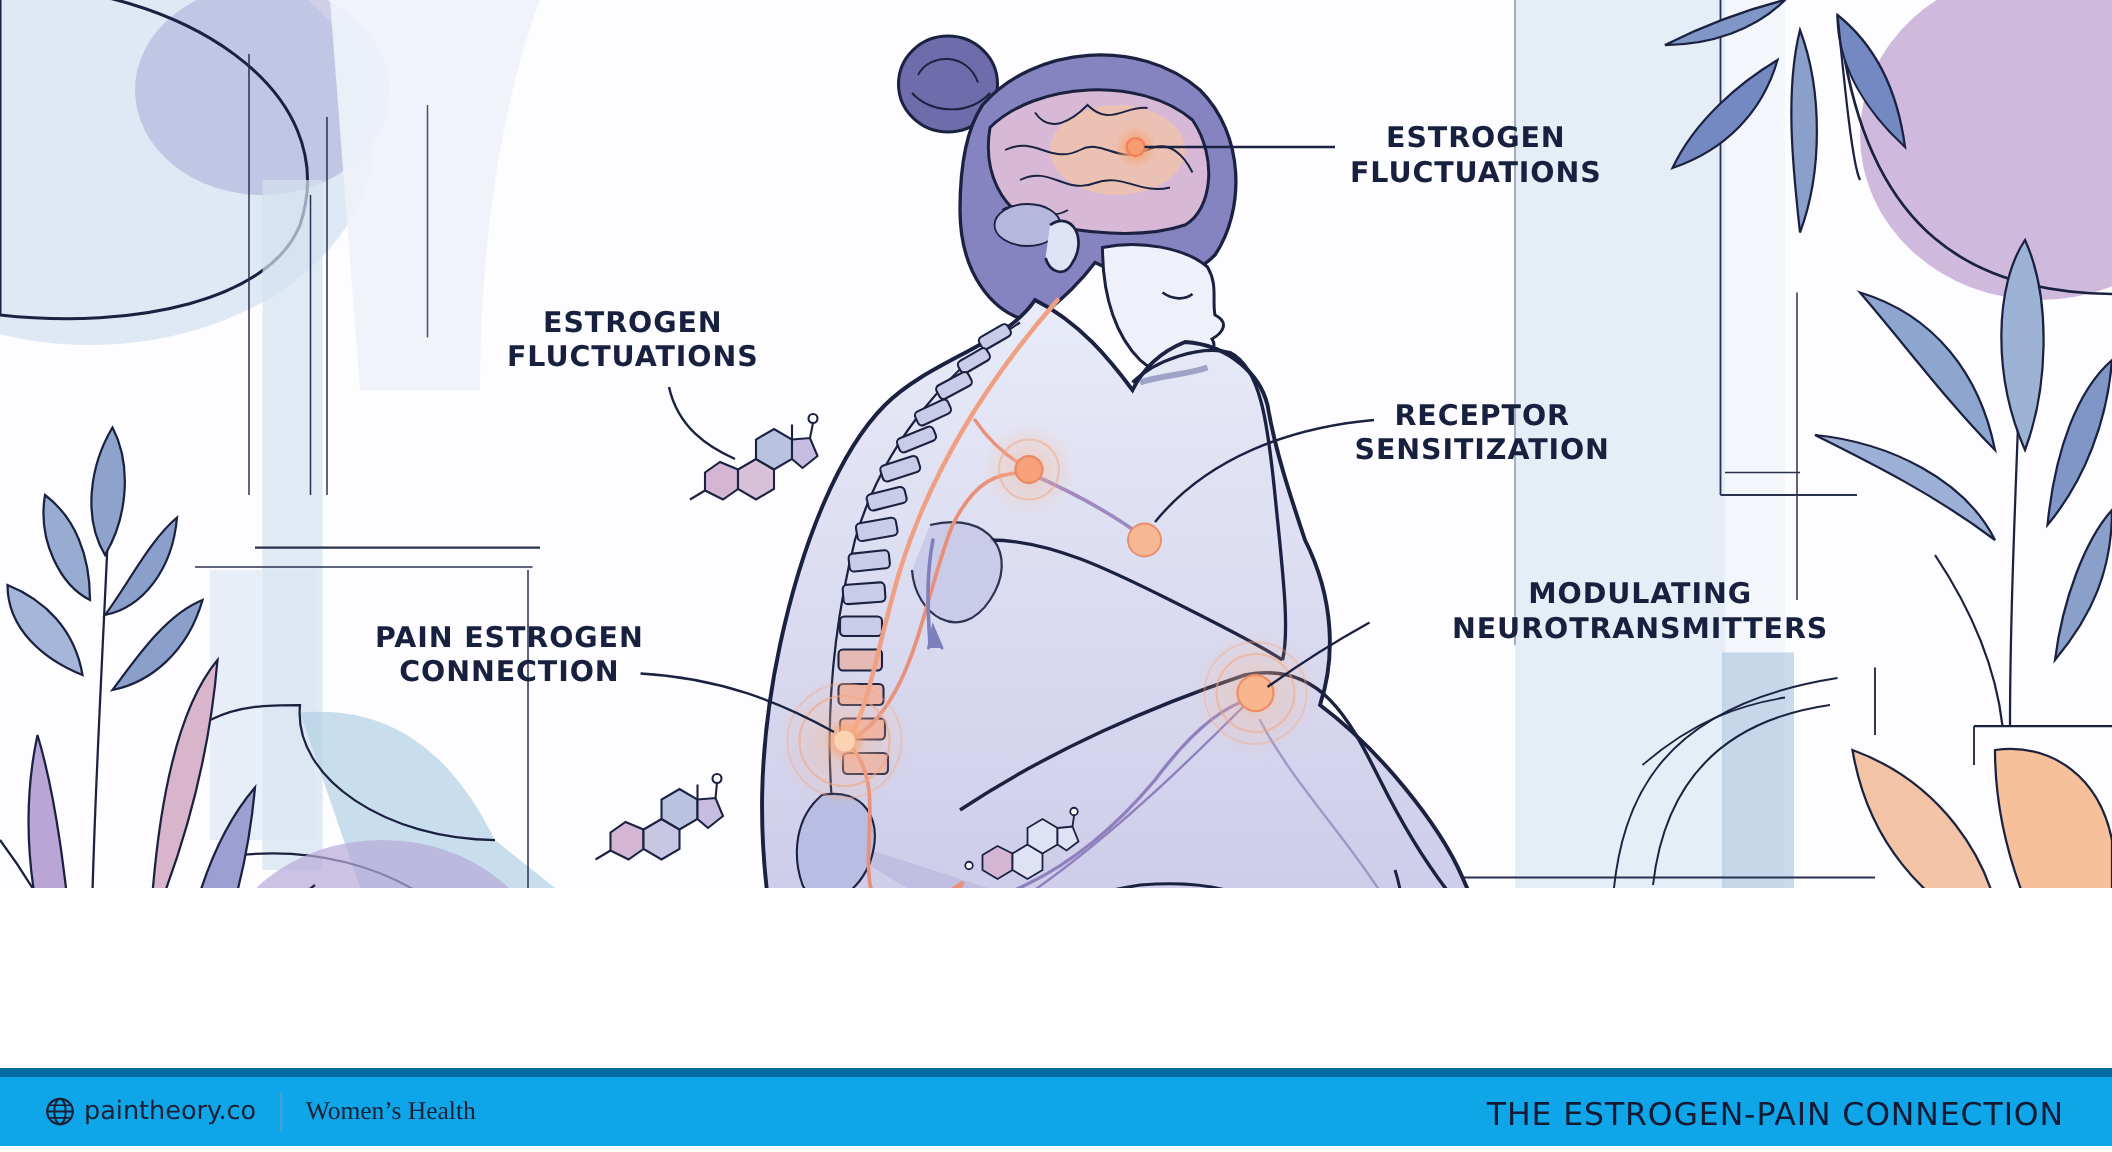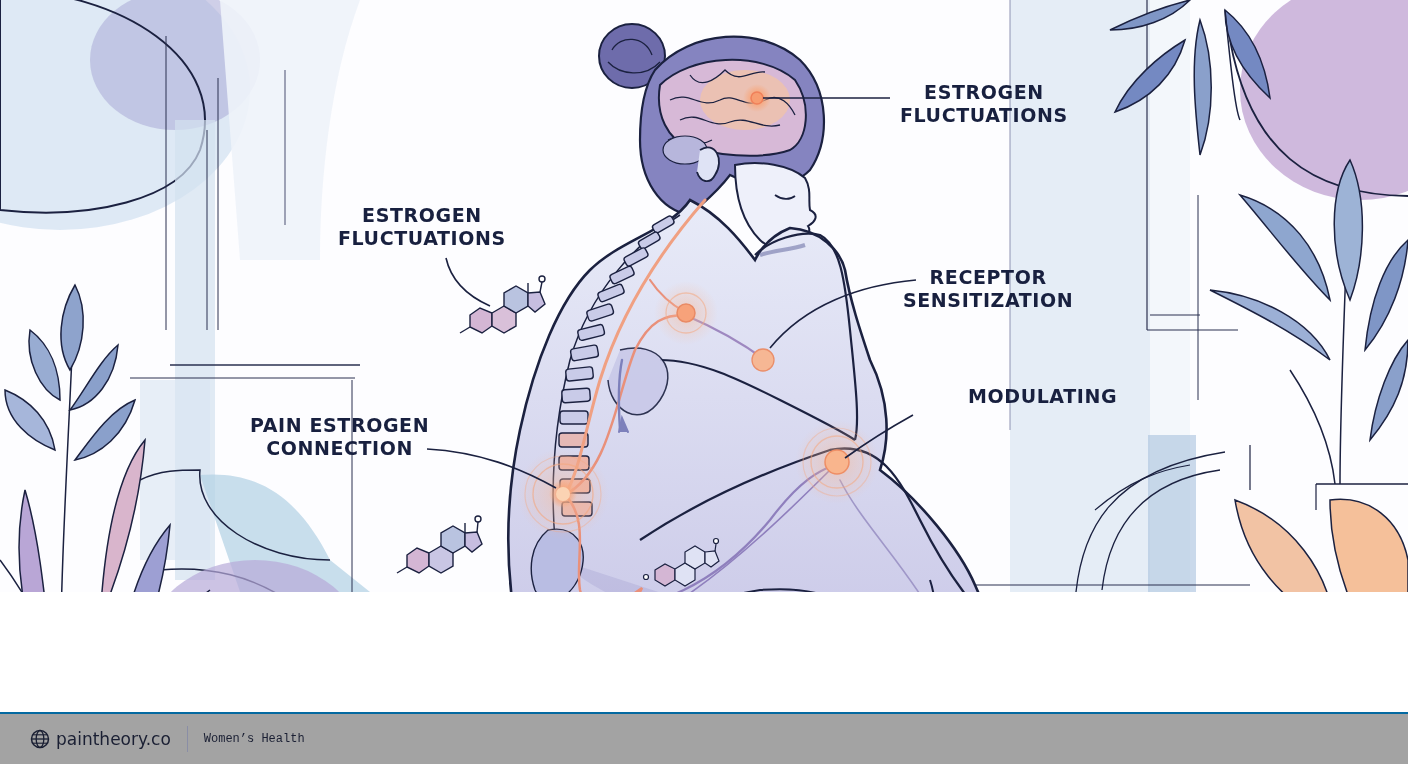--- a/index.html
+++ b/index.html
@@ -17,29 +17,29 @@
       line-height: 23px;
       letter-spacing: 0.6px;
       color: #18203f;
       text-align: center;
       white-space: nowrap;
     }
     .label span { display: block; }
 
     .footer {
       position: absolute; left: 0; top: 712px; width: 1408px; height: 52px;
-      background: #a3a3a3;
-      border-top: 2px solid #0369a1;
+      background: #0ea5e9;
+      border-top: 6px solid #0369a1;
       display: flex; align-items: center;
     }
     .footer-left { display: flex; align-items: center; padding-left: 30px; }
     .globe { width: 20px; height: 20px; margin-right: 6px; }
     .site { font-family: "DejaVu Sans", sans-serif; font-size: 17px; color: #1a1f33; }
     .divider { width: 1px; height: 26px; background: #8a8ea6; margin: 0 16px; }
-    .category { font-family: Liberation Mono, monospace; font-size: 12px; color: #1a1f33; }
+    .category { font-family: Liberation Serif, serif; font-size: 17px; color: #1a1f33; }
     .footer-title {
       position: absolute; right: 32px; top: 13px;
       font-family: "DejaVu Sans", sans-serif; font-size: 21px; letter-spacing: 0.6px; color: #141a33;
     }
   </style>
 </head>
 <body>
 
 <div class="stage">
   <svg class="art" viewBox="0 0 1408 712" xmlns="http://www.w3.org/2000/svg">
@@ -284,29 +284,31 @@
   <div class="label" style="left: 903px; top: 266px;">
     <span>RECEPTOR</span>
     <span>SENSITIZATION</span>
   </div>
   <div class="label" style="left: 250px; top: 414px;">
     <span>PAIN ESTROGEN</span>
     <span>CONNECTION</span>
   </div>
   <div class="label" style="left: 920px; top: 385px; margin-left: 48px;">
     <span>MODULATING</span>
+    <span>NEUROTRANSMITTERS</span>
   </div>
 </div>
 
 <div class="footer">
   <div class="footer-left">
     <svg class="globe" viewBox="0 0 20 20">
       <circle cx="10" cy="10" r="8.5" fill="none" stroke="#1a1f33" stroke-width="1.5"></circle>
       <ellipse cx="10" cy="10" rx="3.8" ry="8.5" fill="none" stroke="#1a1f33" stroke-width="1.3"></ellipse>
       <line x1="1.5" y1="10" x2="18.5" y2="10" stroke="#1a1f33" stroke-width="1.3"></line>
       <line x1="3" y1="5.8" x2="17" y2="5.8" stroke="#1a1f33" stroke-width="1.1"></line>
       <line x1="3" y1="14.2" x2="17" y2="14.2" stroke="#1a1f33" stroke-width="1.1"></line>
     </svg>
     <span class="site">paintheory.co</span>
     <span class="divider"></span>
     <span class="category">Women’s Health</span>
   </div>
+  <div class="footer-title">THE ESTROGEN-PAIN CONNECTION</div>
 </div>
 
 </body></html>

